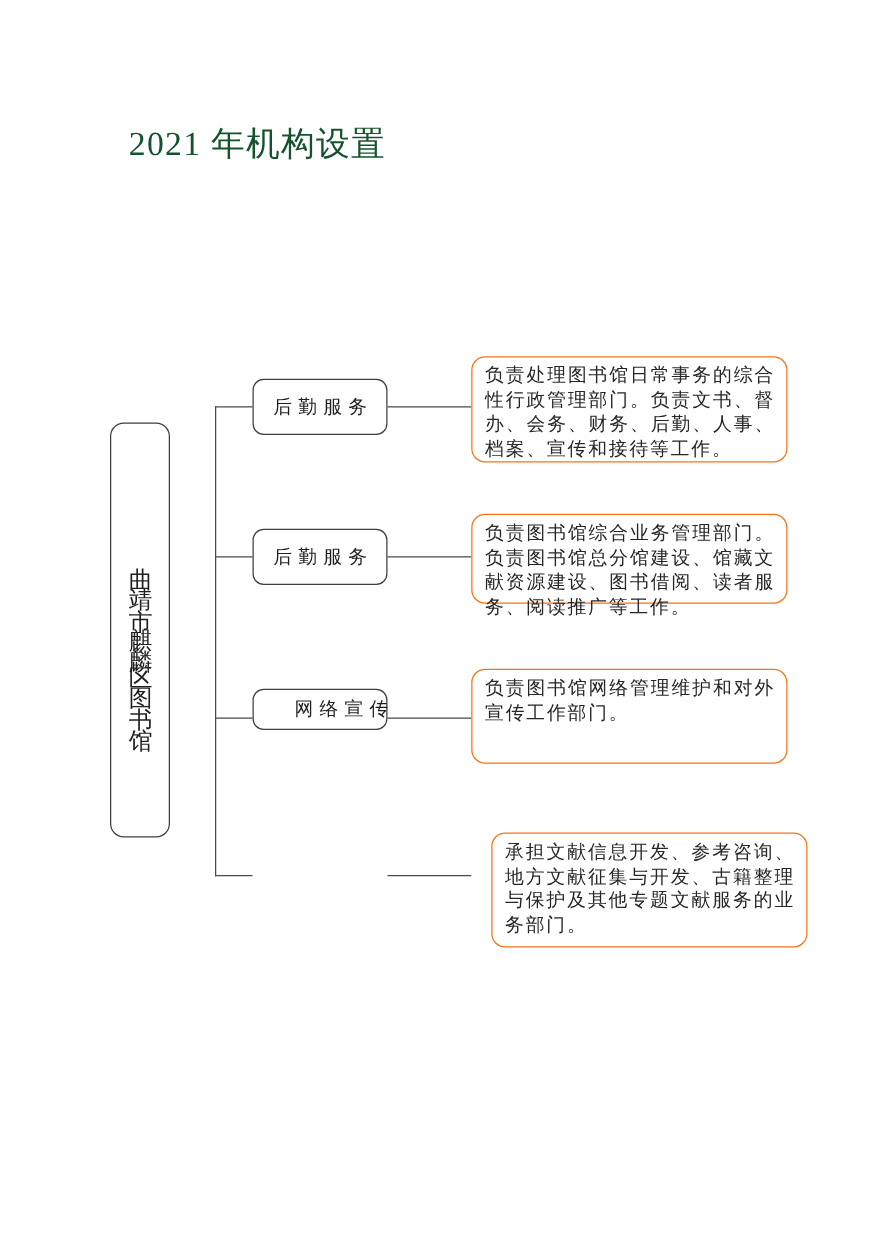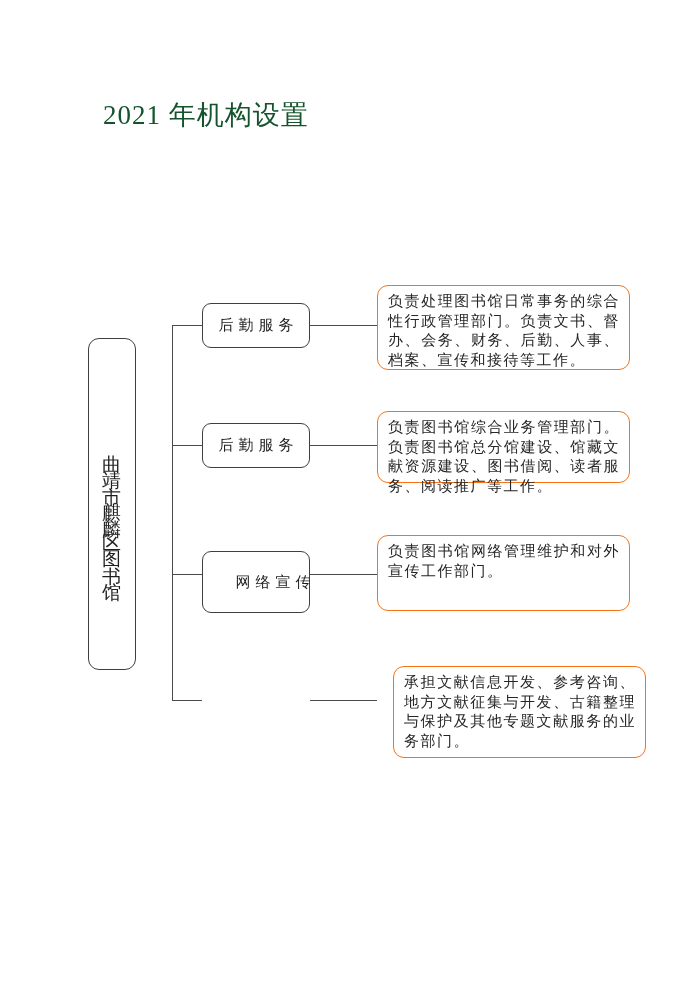--- a/index.html
+++ b/index.html
@@ -68,21 +68,21 @@
     padding:6px 9px 4px 10px;
     font-size:15px;
     line-height:19.5px;
     letter-spacing:1.5px;
     color:#262626;
     text-align:justify;
   }
   
   .dept-1{top:303px;} .desc-1{top:285px;height:85px;}
   .dept-2{top:423px;} .desc-2{top:411px;height:72px;}
-  .dept-3{top:551px;height:62px;padding-left:34px;} .desc-3{top:535px;height:76px;}
+  .dept-3{top:551px;height:33px;padding-left:34px;} .desc-3{top:535px;height:76px;}
   .dept-4{top:678px;} .desc-4{top:666px;height:92px;margin-left:16px;}
   .y1{top:325px;} .y2{top:445px;} .y3{top:574px;} .y4{top:700px;}
 </style>
 </head>
 <body>
 
 <div class="page">
 
   <div class="title">2021 年机构设置</div>
 

